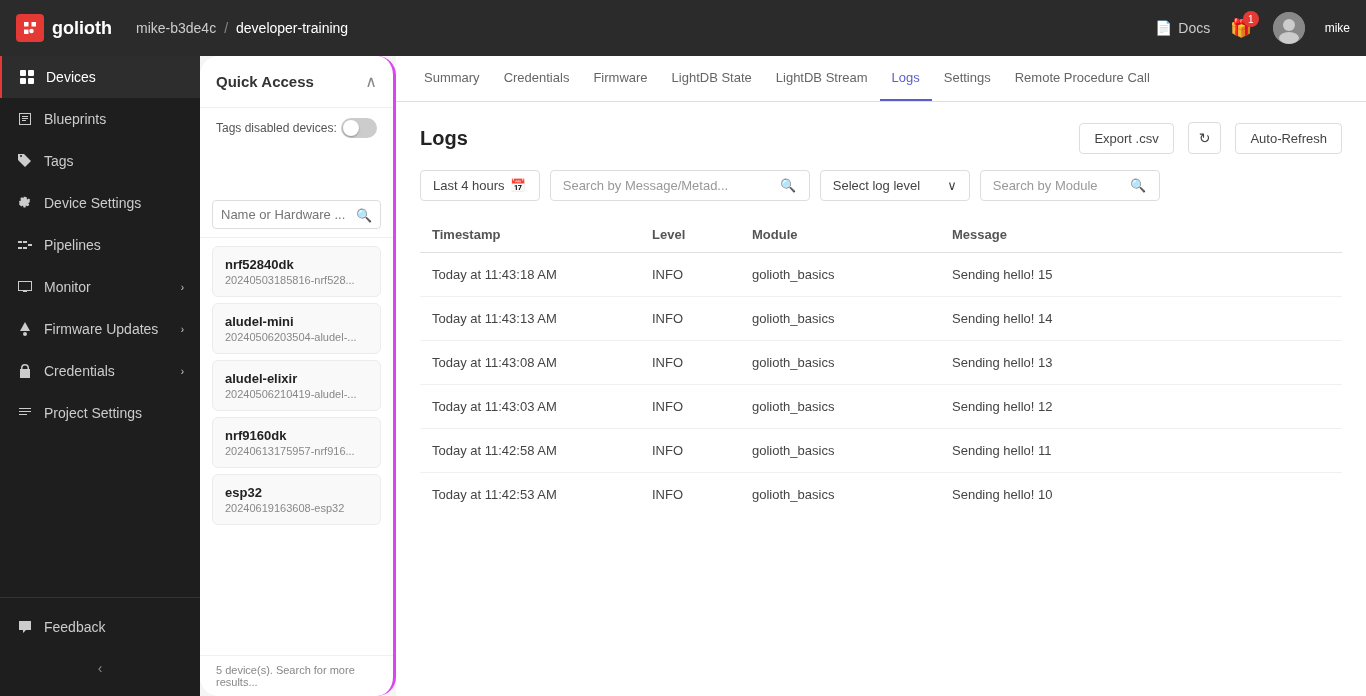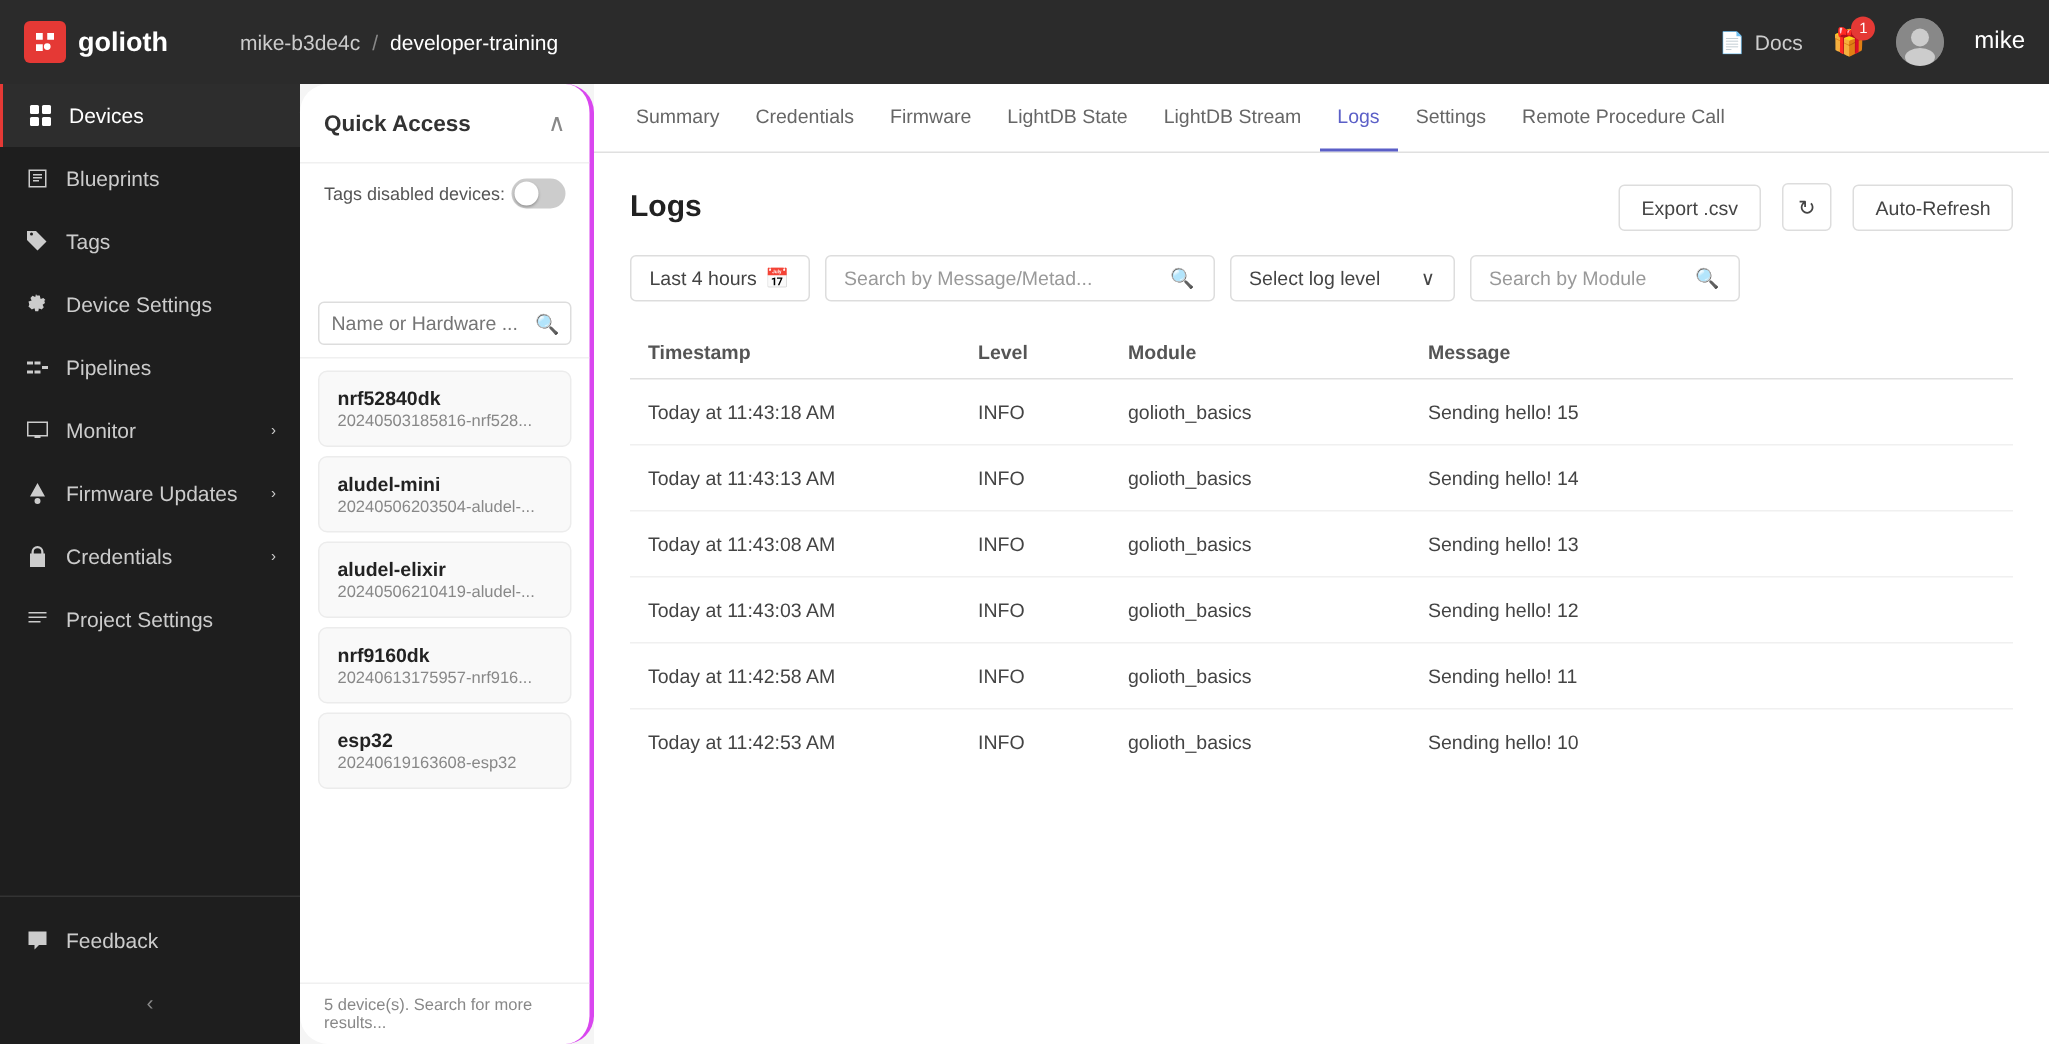--- a/index.html
+++ b/index.html
@@ -3,33 +3,33 @@
   <meta charset="utf-8">
   <style>
     * { box-sizing: border-box; margin: 0; padding: 0; }
     body { font-family: -apple-system, BlinkMacSystemFont, 'Segoe UI', sans-serif; font-size: 14px; background: #f5f5f5; display: flex; flex-direction: column; height: 696px; overflow: hidden; }
 
     
     .topnav {
       display: flex; align-items: center; background: #2b2b2b; color: #fff;
       height: 56px; padding: 0 16px; flex-shrink: 0;
     }
-    .logo-area { display: flex; align-items: center; gap: 8px; margin-right: 48px; }
+    .logo-area { display: flex; align-items: center; gap: 8px; margin-right: 24px; }
     .logo-icon { width: 28px; height: 28px; background: #e53935; display: flex; align-items: center; justify-content: center; border-radius: 4px; }
     .logo-icon svg { width: 18px; height: 18px; fill: white; }
     .logo-text { font-size: 18px; font-weight: 600; color: #fff; }
     .breadcrumb { display: flex; align-items: center; gap: 8px; color: #ccc; font-size: 14px; }
     .breadcrumb span.sep { color: #888; }
     .breadcrumb span.current { color: #fff; }
     .nav-right { margin-left: auto; display: flex; align-items: center; gap: 20px; }
     .nav-docs { display: flex; align-items: center; gap: 6px; color: #ccc; font-size: 14px; cursor: pointer; }
     .nav-gift { position: relative; color: #ccc; cursor: pointer; font-size: 18px; }
     .badge { position: absolute; top: -6px; right: -6px; background: #e53935; color: white; border-radius: 50%; width: 16px; height: 16px; font-size: 10px; display: flex; align-items: center; justify-content: center; }
     .avatar { width: 32px; height: 32px; border-radius: 50%; background: #888; overflow: hidden; display: flex; align-items: center; justify-content: center; }
-    .user-name { color: #fff; font-size: 16px; cursor: pointer; }
+    .user-name { color: #fff; font-size: 12px; cursor: pointer; }
 
     
     .main-layout { display: flex; flex: 1; overflow: hidden; }
 
     
     .sidebar { width: 200px; background: #1e1e1e; color: #ccc; display: flex; flex-direction: column; flex-shrink: 0; overflow-y: auto; }
     .sidebar-item { display: flex; align-items: center; gap: 10px; padding: 12px 16px; cursor: pointer; font-size: 14px; color: #ccc; }
     .sidebar-item.active { background: #2d2d2d; color: #fff; border-left: 2px solid #e53935; }
     .sidebar-item .icon { width: 18px; height: 18px; display: flex; align-items: center; justify-content: center; flex-shrink: 0; }
     .sidebar-item .chevron { margin-left: auto; font-size: 10px; }

